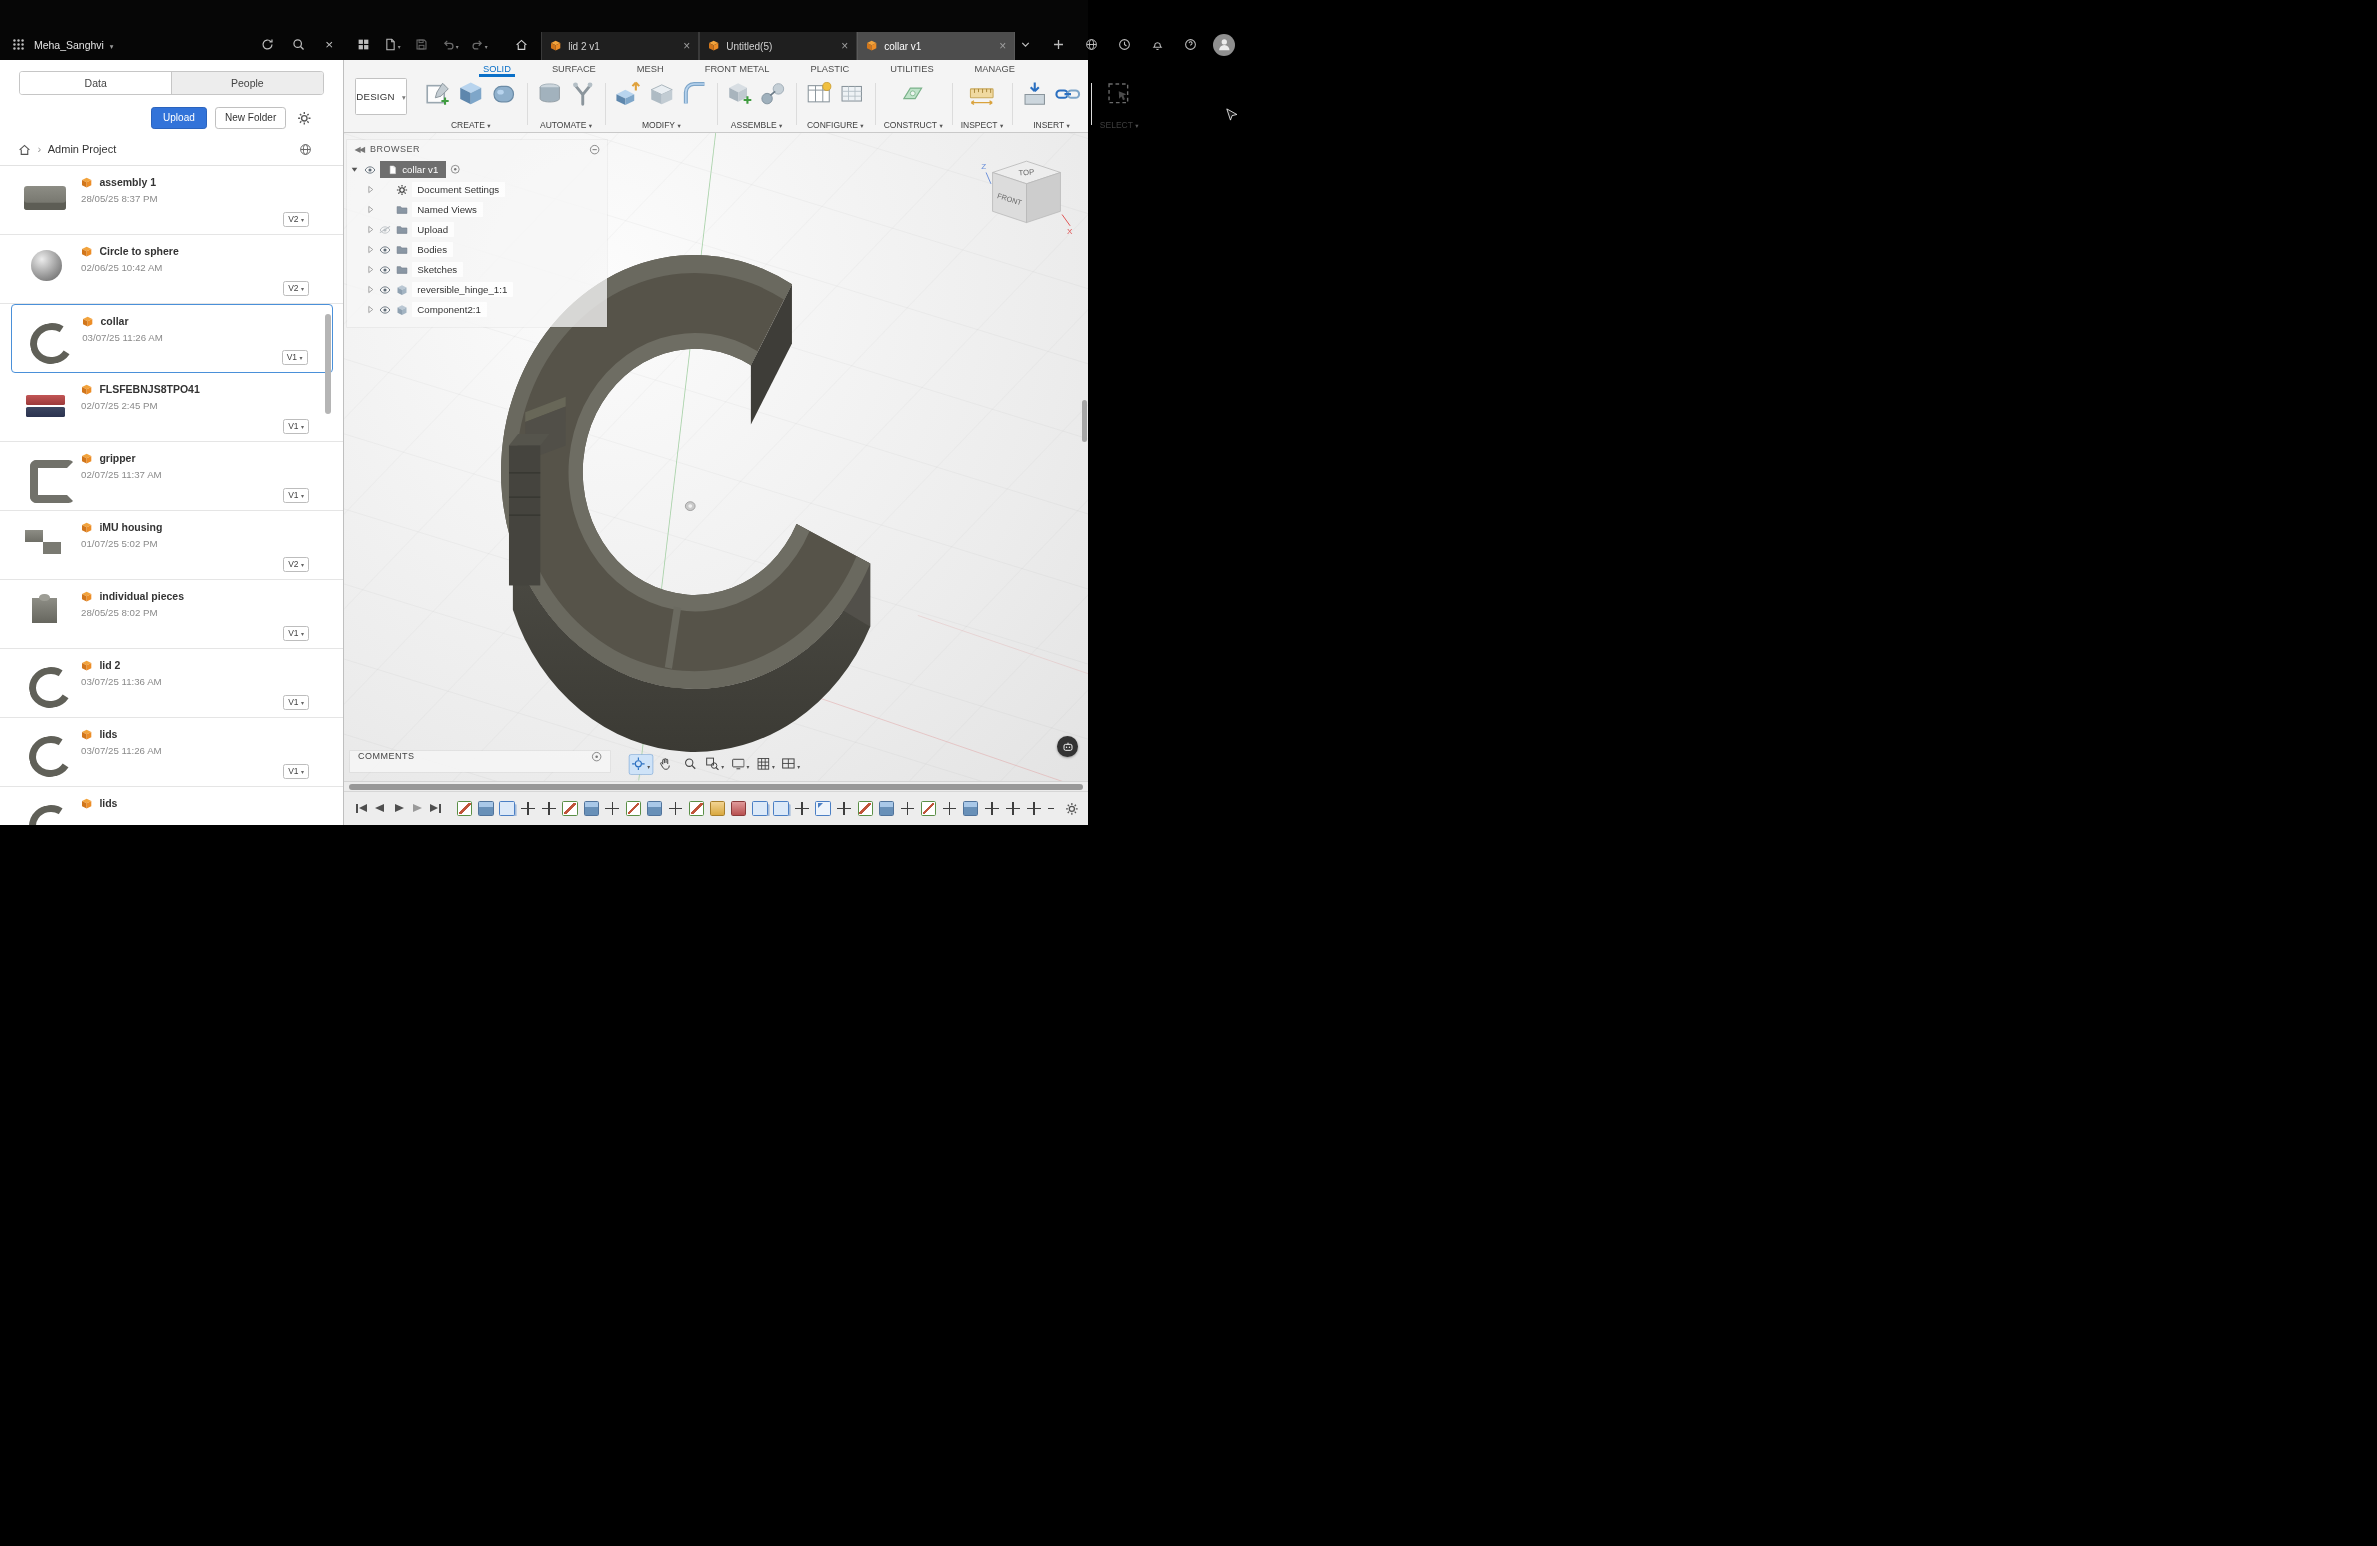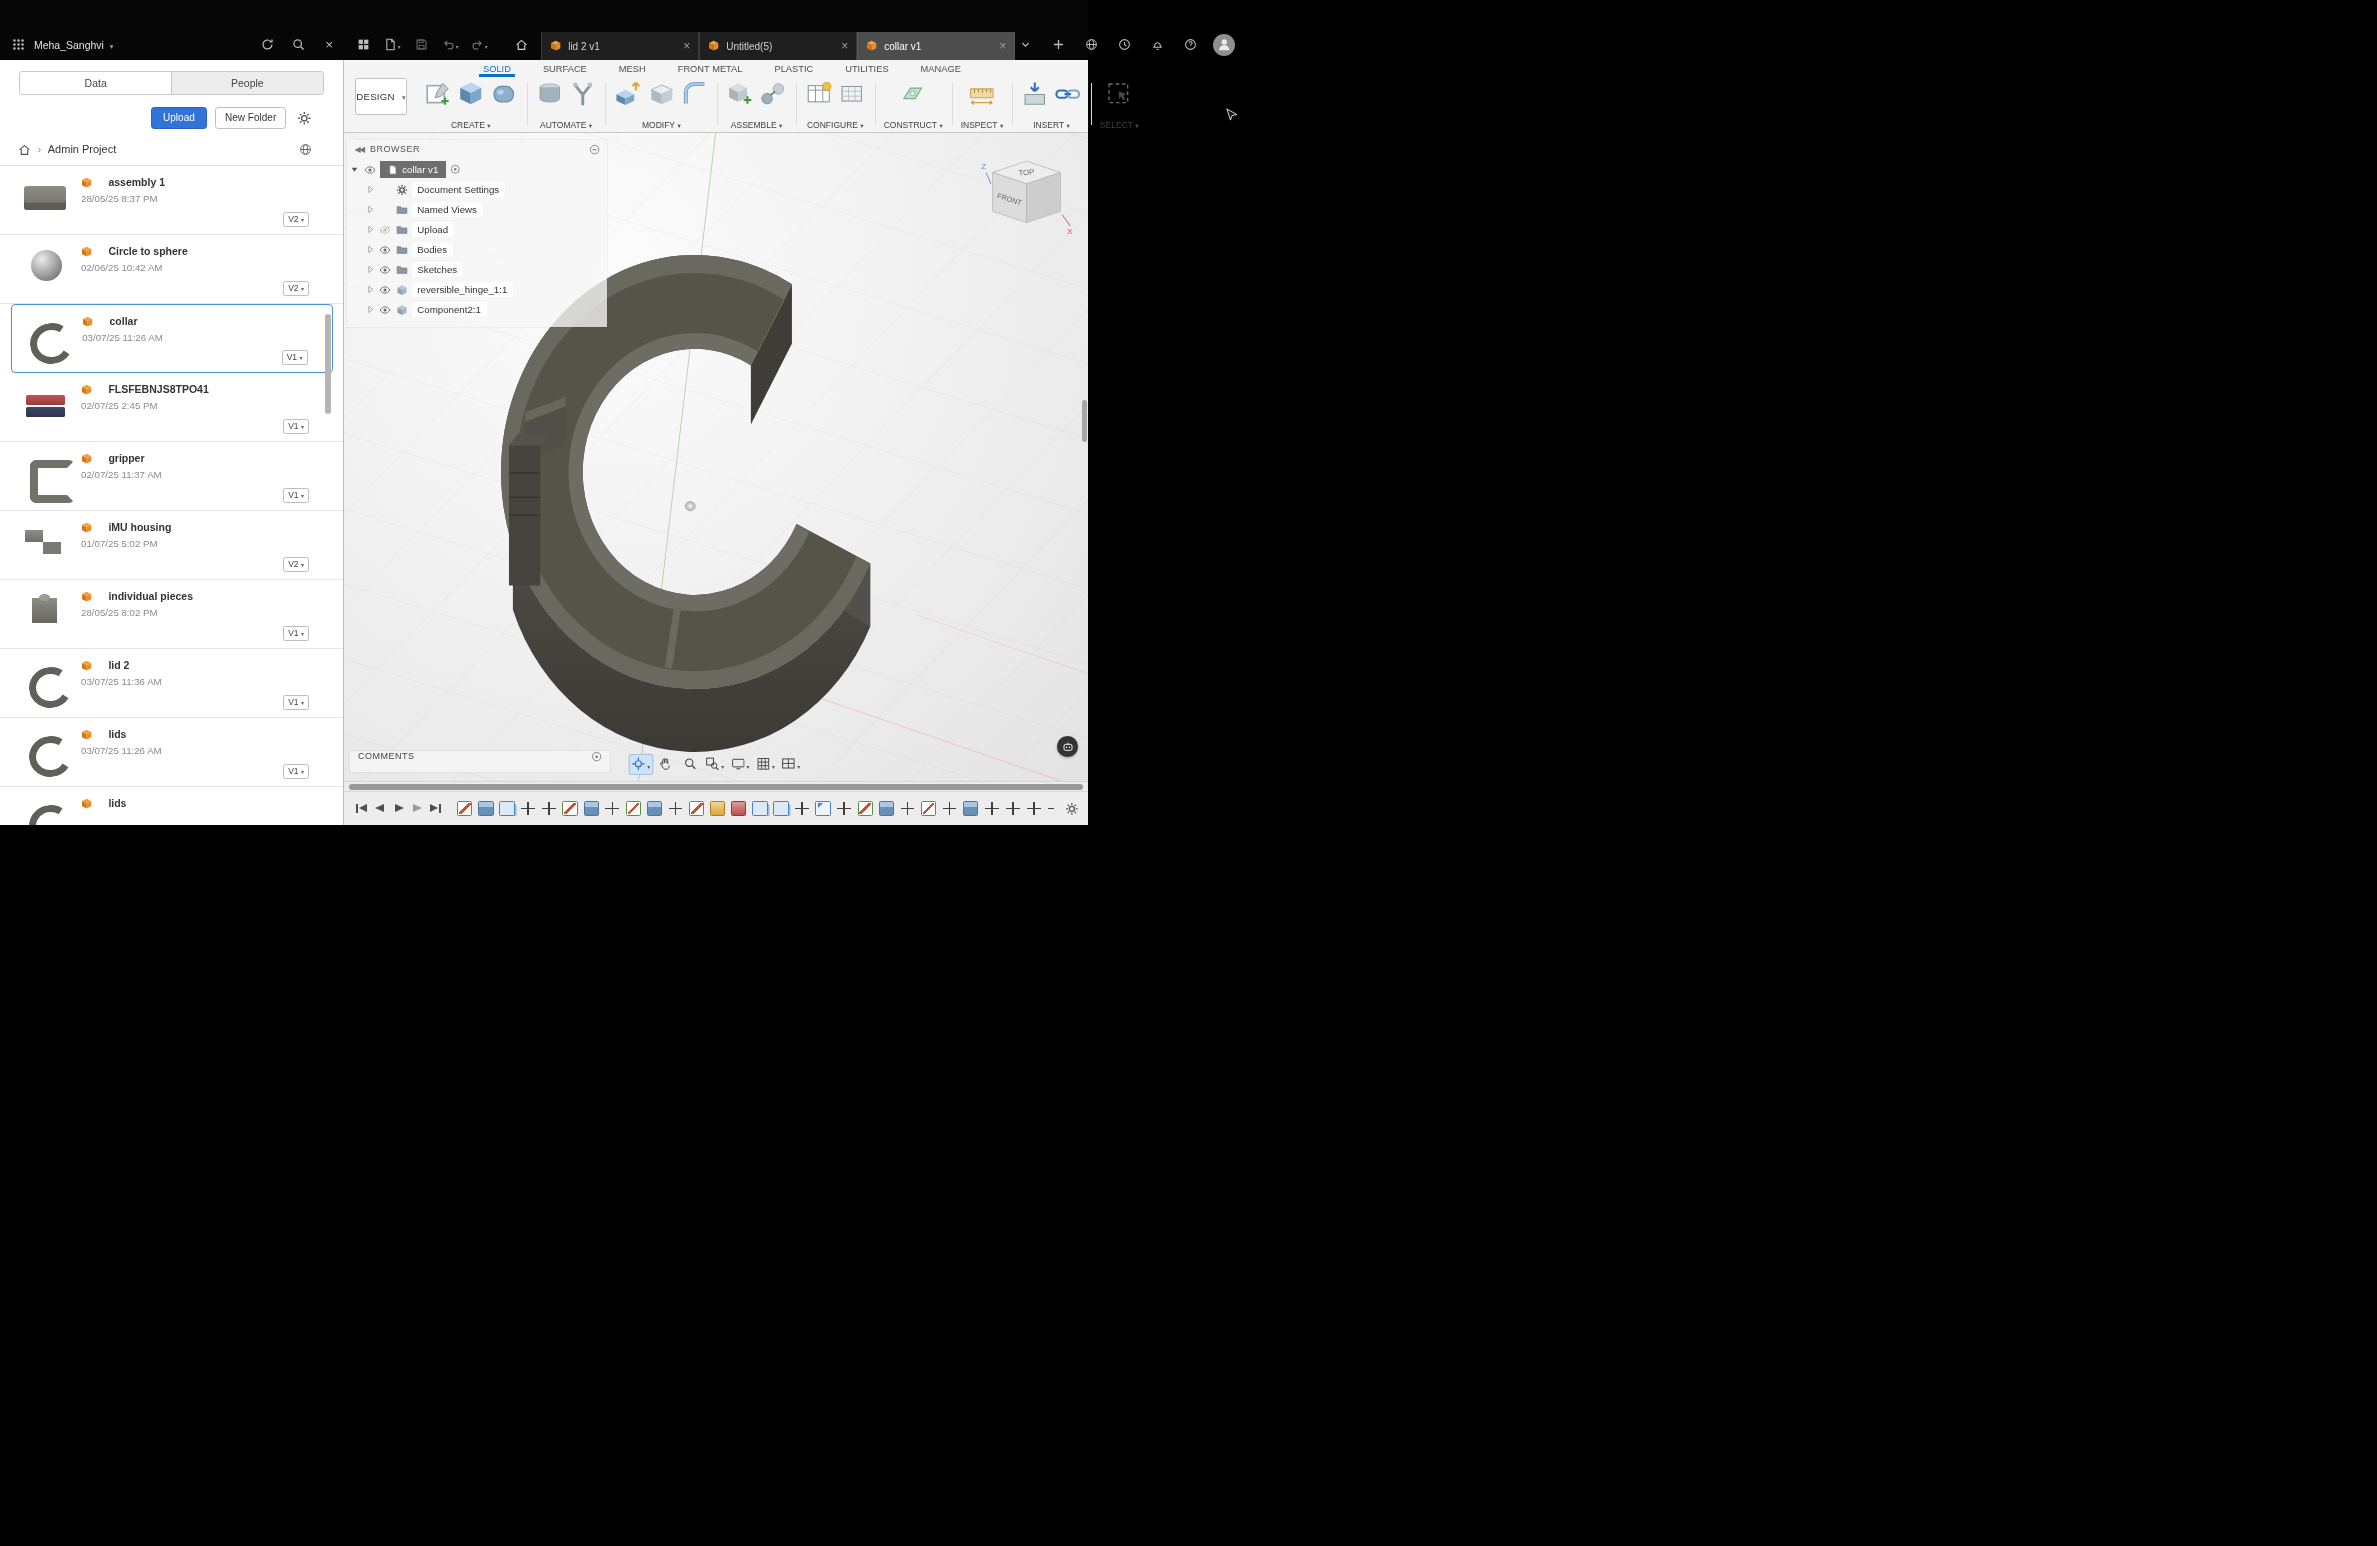--- a/index.html
+++ b/index.html
@@ -57,30 +57,30 @@
 .th.bracket::before{left:4.9px;top:12px;width:42px;height:24px;background:linear-gradient(#8d8d85,#6f6f67);border-radius:3.2px;box-shadow:inset 0 -7.3px 0 #5d5d55}
 .th.sphere::before{left:11.3px;top:7.3px;width:31px;height:31px;border-radius:50%;background:radial-gradient(circle at 35% 30%,#ececec,#9c9c9c 55%,#5d5d5d)}
 .th.cring::before{left:9.7px;top:9.7px;width:29px;height:27px;border:7.3px solid #606058;border-right-color:transparent;border-radius:50%;transform:rotate(-12deg)}
 .th.plate::before{left:6.5px;top:13.7px;width:39px;height:10.5px;background:linear-gradient(#c25555,#9c3a3a);border-radius:1.6px}
 .th.plate::after{left:6.5px;top:26px;width:39px;height:9.7px;background:linear-gradient(#3c4660,#2b3350);border-radius:1.6px}
 .th.clip::before{left:10.5px;top:10.5px;width:29px;height:27px;border:8px solid #71716a;border-right-color:transparent;border-radius:6.5px}
 .th.boxes::before{left:5.7px;top:11.3px;width:18px;height:12px;background:linear-gradient(#8d8d85,#6f6f67);box-shadow:18px 12px 0 #7a7a72}
 .th.cube::before{left:13px;top:10.5px;width:25px;height:25px;background:linear-gradient(#8d8d85,#66665e)}
 .th.cube::after{left:20px;top:5.7px;width:10.5px;height:7.3px;border-radius:50%;background:#9d9d95}
 .meta{padding-top:2.4px;min-width:0}
-.trow{display:flex;align-items:center;gap:16px}
+.trow{display:flex;align-items:center;gap:7px}
 .iname{font-size:10.5px;font-weight:700;color:#333;white-space:nowrap;overflow:hidden;text-overflow:ellipsis}
 .idate{font-size:9.7px;color:#8a8a8a;margin-top:4.9px}
 .vchip{position:absolute;right:34px;bottom:7.3px;border:0.8px solid #bdbdbd;border-radius:2.4px;font-size:8.5px;color:#444;padding:1.2px 4px;background:#fff;display:flex;gap:2.4px;align-items:center}
 .vcaret::before{content:"▾";font-size:6px;color:#666}
 .sb-scroll{position:absolute;right:12px;top:254px;width:5.7px;height:100px;background:#b5b5b5;border-radius:3.2px}
 
 
 .main{flex:1;display:flex;flex-direction:column;min-width:0;background:#f4f4f4}
-.rtabs{height:16px;display:flex;align-items:flex-end;gap:32px;padding-left:139px;font-size:9.3px;color:#4c4c4c}
+.rtabs{height:16px;display:flex;align-items:flex-end;gap:41px;padding-left:139px;font-size:9.3px;color:#4c4c4c}
 .rtab{padding-bottom:2.4px;position:relative;cursor:default;white-space:nowrap}
 .rtab.active{color:#0a70c8}
 .rtab.active::after{content:"";position:absolute;left:-4px;right:-4px;bottom:-0.8px;height:2.4px;background:#0a70c8}
 .rtools{height:57px;border-bottom:0.8px solid #c9c9c9;display:flex;align-items:stretch;padding-left:11.3px;position:relative}
 .design-btn{align-self:flex-start;margin-top:1.6px;width:91px;height:37px;background:#fff;border:0.8px solid #c2c2c2;border-radius:1.6px;display:flex;align-items:center;justify-content:center;gap:7.3px;font-size:9.7px;letter-spacing:0.2px;color:#333;margin-right:8px}
 .rgroup{display:flex;flex-direction:column;align-items:center;padding:3.2px 9px 2.4px;position:relative}
 .rgroup + .rgroup::before{content:"";position:absolute;left:0;top:7.3px;bottom:7.3px;width:0.8px;background:#dcdcdc}
 .rgroup.select-group{margin-left:auto;margin-right:6.5px}
 .ricons{height:33px;display:flex;align-items:center;gap:5.7px}
 .ribn svg{width:27.5px;height:27.5px;display:block}

